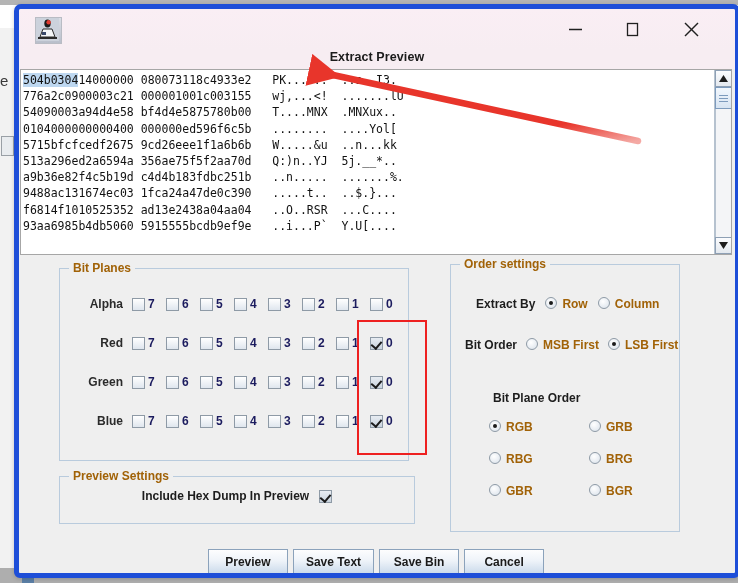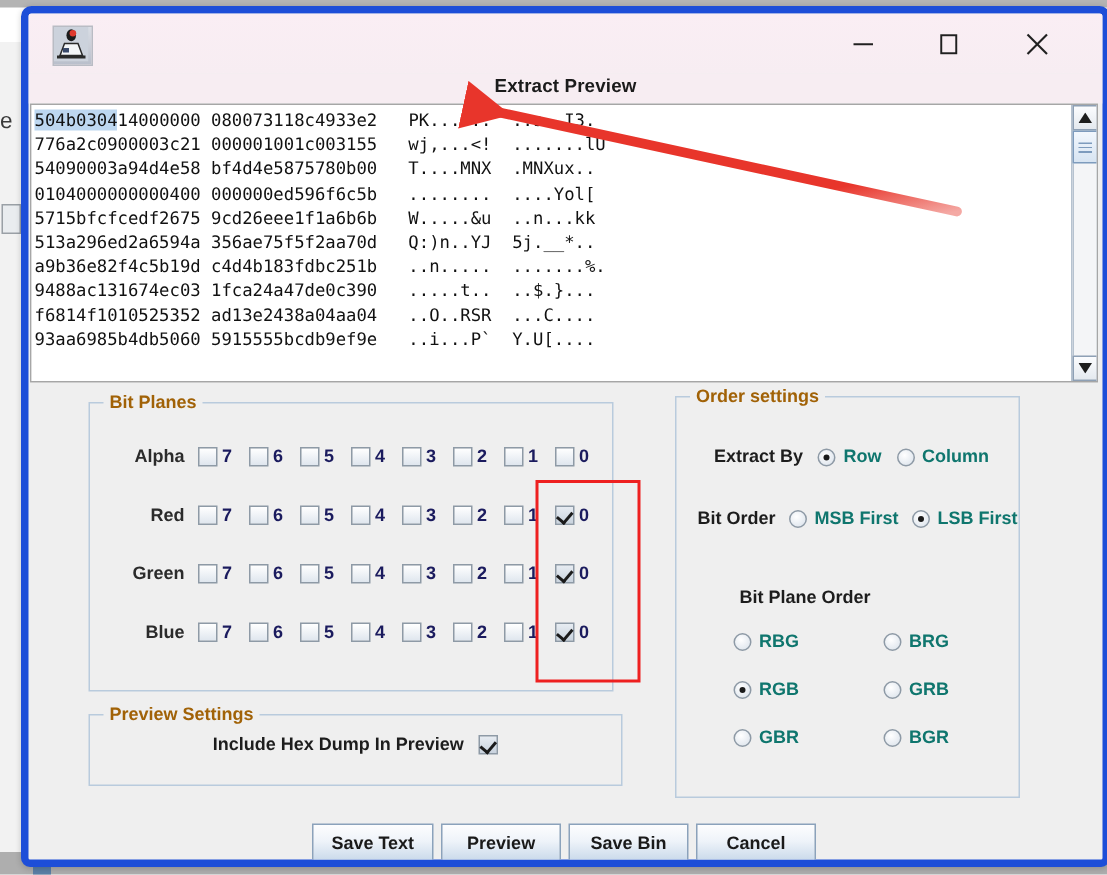--- a/index.html
+++ b/index.html
@@ -275,25 +275,25 @@
   .radio.on::after {
     content: "";
     position: absolute;
     left: 3px; top: 3px;
     width: 4px; height: 4px;
     border-radius: 50%;
     background: #1b1b1b;
   }
   .opt {
     display: inline-flex;
-    align-items: flex-end;
+    align-items: flex-start;
     gap: 5px;
     font-size: 12px;
     font-weight: 700;
-    color: #0f766e;
+    color: #a16207;
   }
   .lbl-strong {
     font-size: 12px;
     font-weight: 700;
     color: #1d1d1d;
   }
 
   
   .prev-line {
     position: absolute;
@@ -597,36 +597,36 @@
         <span class="radio on"></span>
         <span>LSB First</span>
       </span>
     </div>
 
     <div style="position:absolute; left:42px; top:126px;" class="lbl-strong">Bit Plane Order</div>
 
     <div id="bpo-grid" style="position:absolute; left:38px; top:155px; width:200px;">
         <div style="display: flex; gap: 42px; margin-bottom: 18px;">
           <span class="opt" style="width: 58px;">
+            <span class="radio on"></span>
+            <span>RGB</span>
+          </span>
+          <span class="opt" style="width: 58px;">
+            <span class="radio"></span>
+            <span>GRB</span>
+          </span>
+        </div>
+        <div style="display: flex; gap: 42px; margin-bottom: 18px;">
+          <span class="opt" style="width: 58px;">
             <span class="radio"></span>
             <span>RBG</span>
           </span>
           <span class="opt" style="width: 58px;">
             <span class="radio"></span>
             <span>BRG</span>
-          </span>
-        </div>
-        <div style="display: flex; gap: 42px; margin-bottom: 18px;">
-          <span class="opt" style="width: 58px;">
-            <span class="radio on"></span>
-            <span>RGB</span>
-          </span>
-          <span class="opt" style="width: 58px;">
-            <span class="radio"></span>
-            <span>GRB</span>
           </span>
         </div>
         <div style="display: flex; gap: 42px; margin-bottom: 18px;">
           <span class="opt" style="width: 58px;">
             <span class="radio"></span>
             <span>GBR</span>
           </span>
           <span class="opt" style="width: 58px;">
             <span class="radio"></span>
             <span>BGR</span>
@@ -637,22 +637,22 @@
 
   <div class="group" id="grp-preview">
     <div class="group-title">Preview Settings</div>
     <div class="prev-line">
       <span class="lbl-strong">Include Hex Dump In Preview</span>
       <span class="cb checked"></span>
     </div>
   </div>
 
   <div class="btnrow">
+    <button class="dlg-btn">Preview</button>
     <button class="dlg-btn">Save Text</button>
-    <button class="dlg-btn">Preview</button>
     <button class="dlg-btn">Save Bin</button>
     <button class="dlg-btn">Cancel</button>
   </div>
 </div>
 
 <div id="annotation-layer">
   <svg width="738" height="583">
     <defs>
       <marker id="arrowhead" markerWidth="5" markerHeight="5" refX="1.2" refY="2.5" orient="auto">
         <polygon points="0,2.5 5,0 5,5" fill="#e8352b"></polygon>

